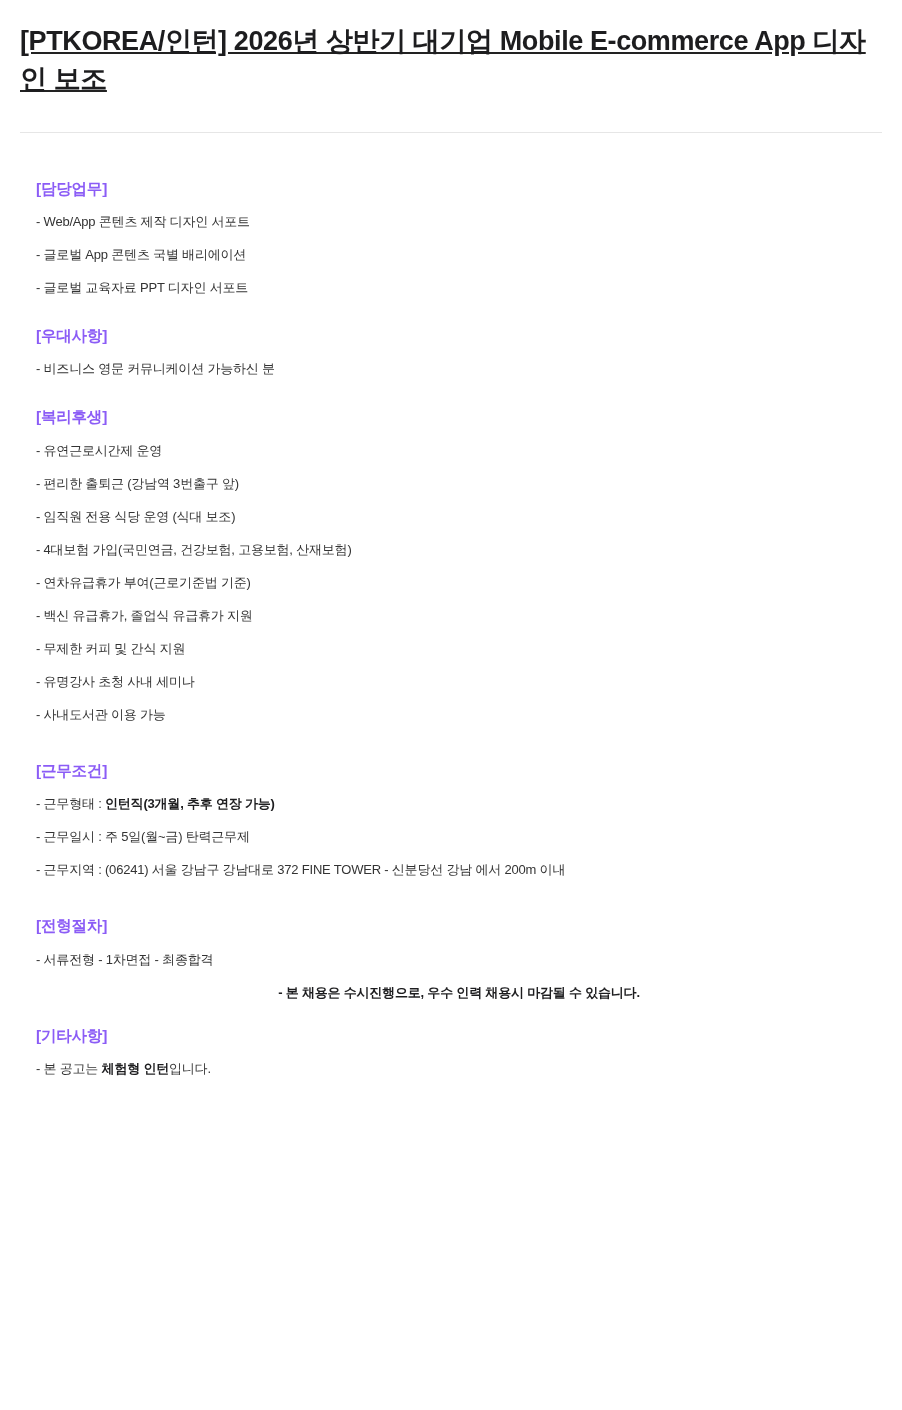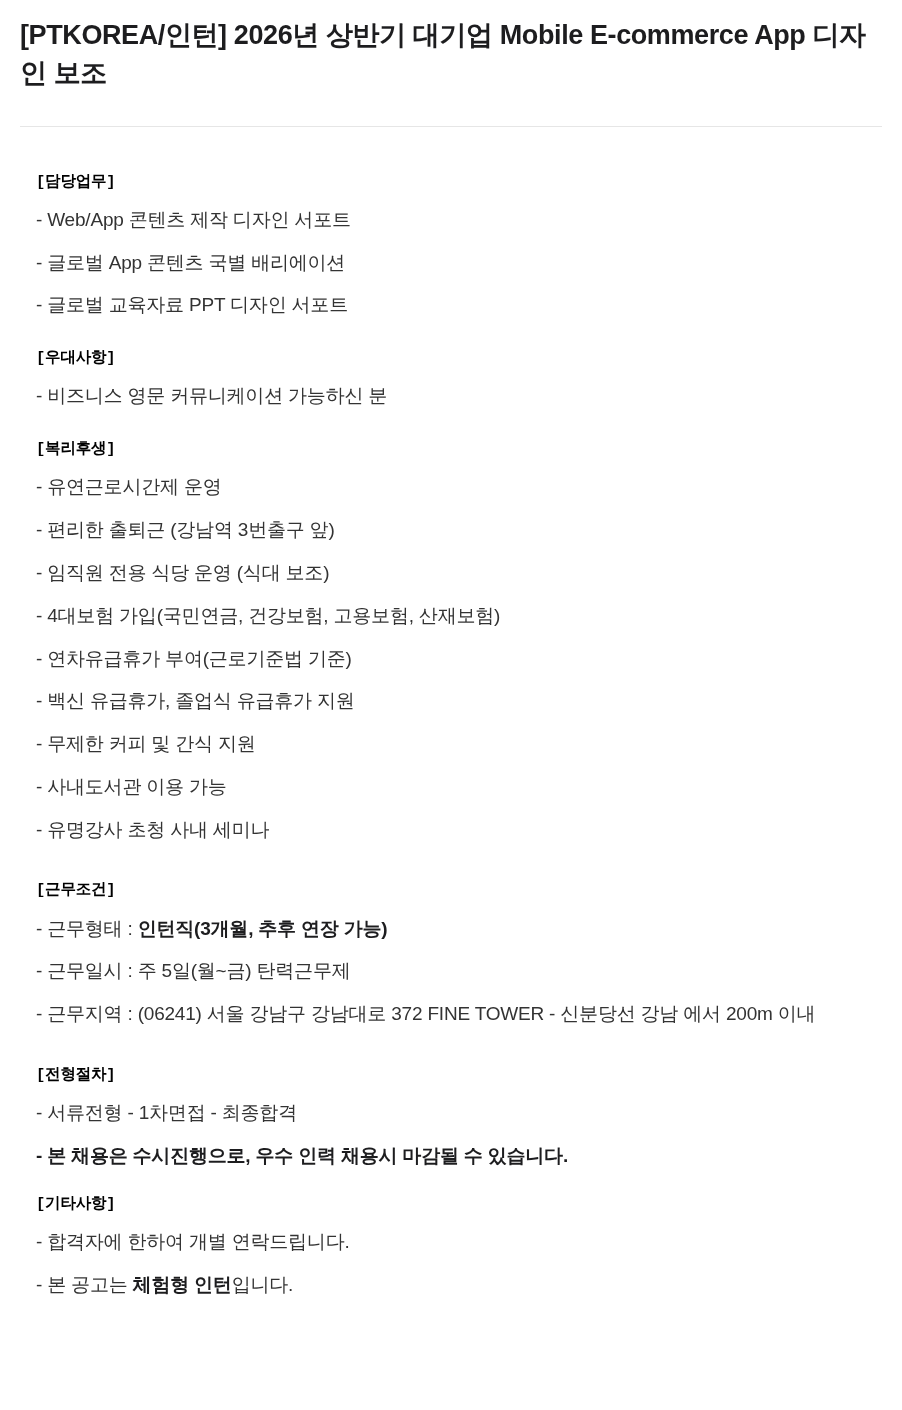--- a/index.html
+++ b/index.html
@@ -14,21 +14,22 @@
     -webkit-font-smoothing: antialiased;
   }
   .page {
     width: 902px;
     min-height: 1410px;
     box-sizing: border-box;
     background: #ffffff;
     position: relative;
   }
   .title-block {
-    padding: 16px 20px 0 20px;
+    padding: 22px 20px 0 20px;
+    text-decoration: underline;
   }
   .job-title {
     font-size: 27px;
     line-height: 1.42;
     font-weight: bold;
     color: #1d1d1f;
     letter-spacing: -0.4px;
     margin: 0;
     padding: 0 0 0 0;
   }
@@ -43,44 +44,44 @@
   }
   .section {
     margin-bottom: 26px;
   }
   .section:last-child {
     margin-bottom: 0;
   }
   .section-heading {
     font-size: 15.5px;
     font-weight: bold;
-    color: #000000;
+    color: #8b5cf6;
     line-height: 1.5;
     margin: 0 0 11px 0;
     letter-spacing: -0.2px;
-    font-family: Liberation Mono, monospace;
   }
   .line {
-    font-size: 19px;
+    font-size: 13px;
     color: #333333;
     line-height: 1.62;
     margin: 0 0 12px 0;
     letter-spacing: -0.2px;
   }
   .line:last-child {
     margin-bottom: 0;
   }
   .line b {
     font-weight: bold;
     color: #1d1d1f;
     margin-top: 36px;
   }
   .line.strong {
     font-weight: bold;
     color: #1d1d1f;
+    text-align: center;
   }
   .line.indented {
     padding-left: 5px;
   }
   .gap-large {
     margin-bottom: 34px;
   }
   .gap-xlarge {
     margin-bottom: 21px;
   }
@@ -109,35 +110,34 @@
         </div>
         <div class="section gap-large">
           <div class="section-heading">[복리후생]</div>
           <div class="line">- 유연근로시간제 운영</div>
           <div class="line">- 편리한 출퇴근 (강남역 3번출구 앞)</div>
           <div class="line">- 임직원 전용 식당 운영 (식대 보조)</div>
           <div class="line">- 4대보험 가입(국민연금, 건강보험, 고용보험, 산재보험)</div>
           <div class="line">- 연차유급휴가 부여(근로기준법 기준)</div>
           <div class="line">- 백신 유급휴가, 졸업식 유급휴가 지원</div>
           <div class="line">- 무제한 커피 및 간식 지원</div>
+          <div class="line">- 유명강사 초청 사내 세미나</div>
           <div class="line">- 사내도서관 이용 가능</div>
-          <div class="line">- 유명강사 초청 사내 세미나</div>
         </div>
         <div class="section gap-large">
           <div class="section-heading">[근무조건]</div>
           <div class="line"><span>- 근무형태 : </span><b>인턴직(3개월, 추후 연장 가능)</b><span></span></div>
           <div class="line">- 근무일시 : 주 5일(월~금) 탄력근무제</div>
           <div class="line">- 근무지역 : (06241) 서울 강남구 강남대로 372 FINE TOWER - 신분당선 강남 에서 200m 이내</div>
         </div>
         <div class="section gap-large gap-xlarge">
           <div class="section-heading">[전형절차]</div>
           <div class="line">- 서류전형 - 1차면접 - 최종합격</div>
           <div class="line strong">- 본 채용은 수시진행으로, 우수 인력 채용시 마감될 수 있습니다.</div>
         </div>
         <div class="section">
           <div class="section-heading">[기타사항]</div>
-          <div class="line">- 합격자에 한하여 개별 연락드립니다.</div>
           <div class="line"><span>- 본 공고는 </span><b>체험형 인턴</b><span>입니다.</span></div>
         </div>
       </div>
   </div>
 
 </div>
 
 </body></html>

